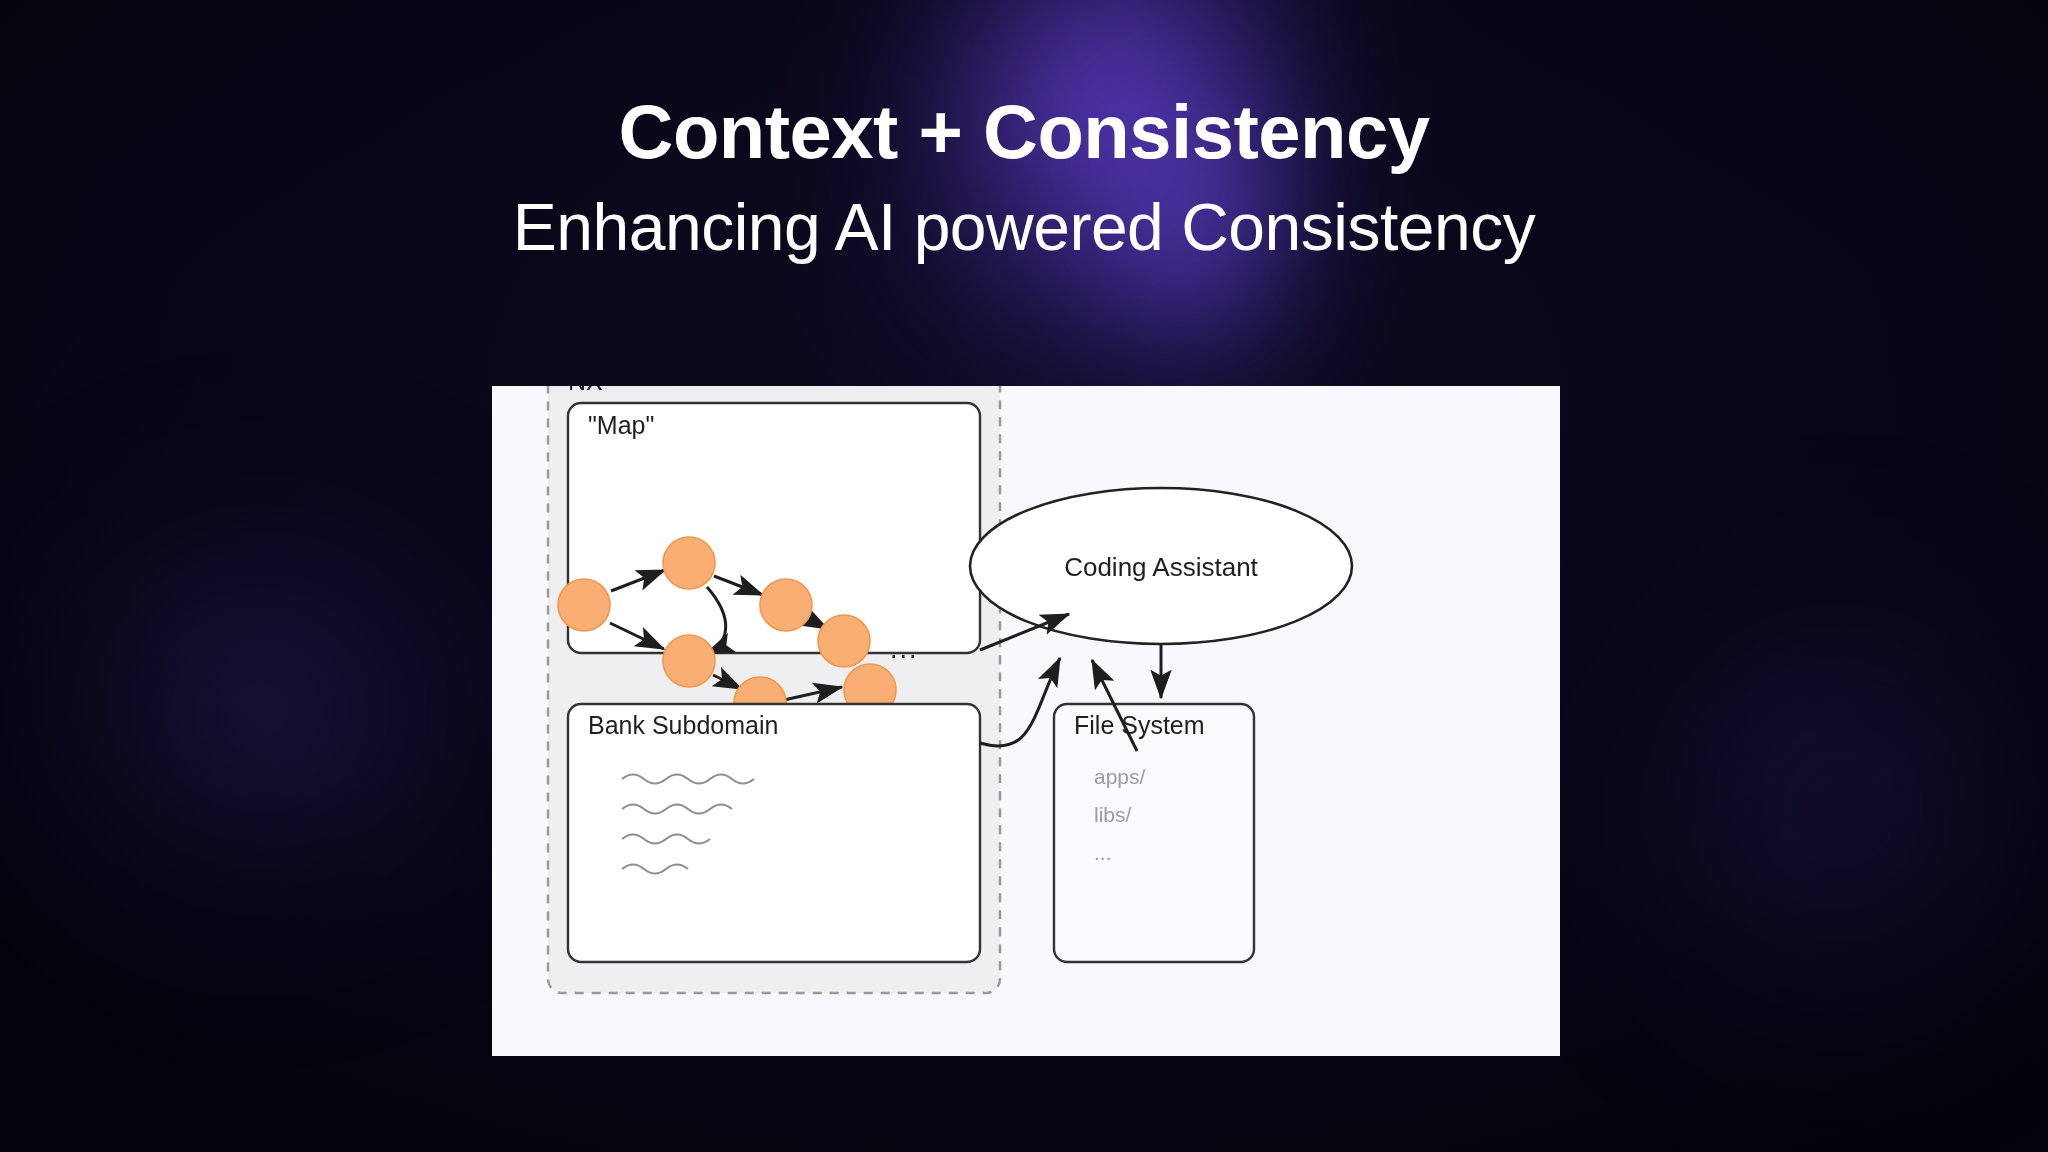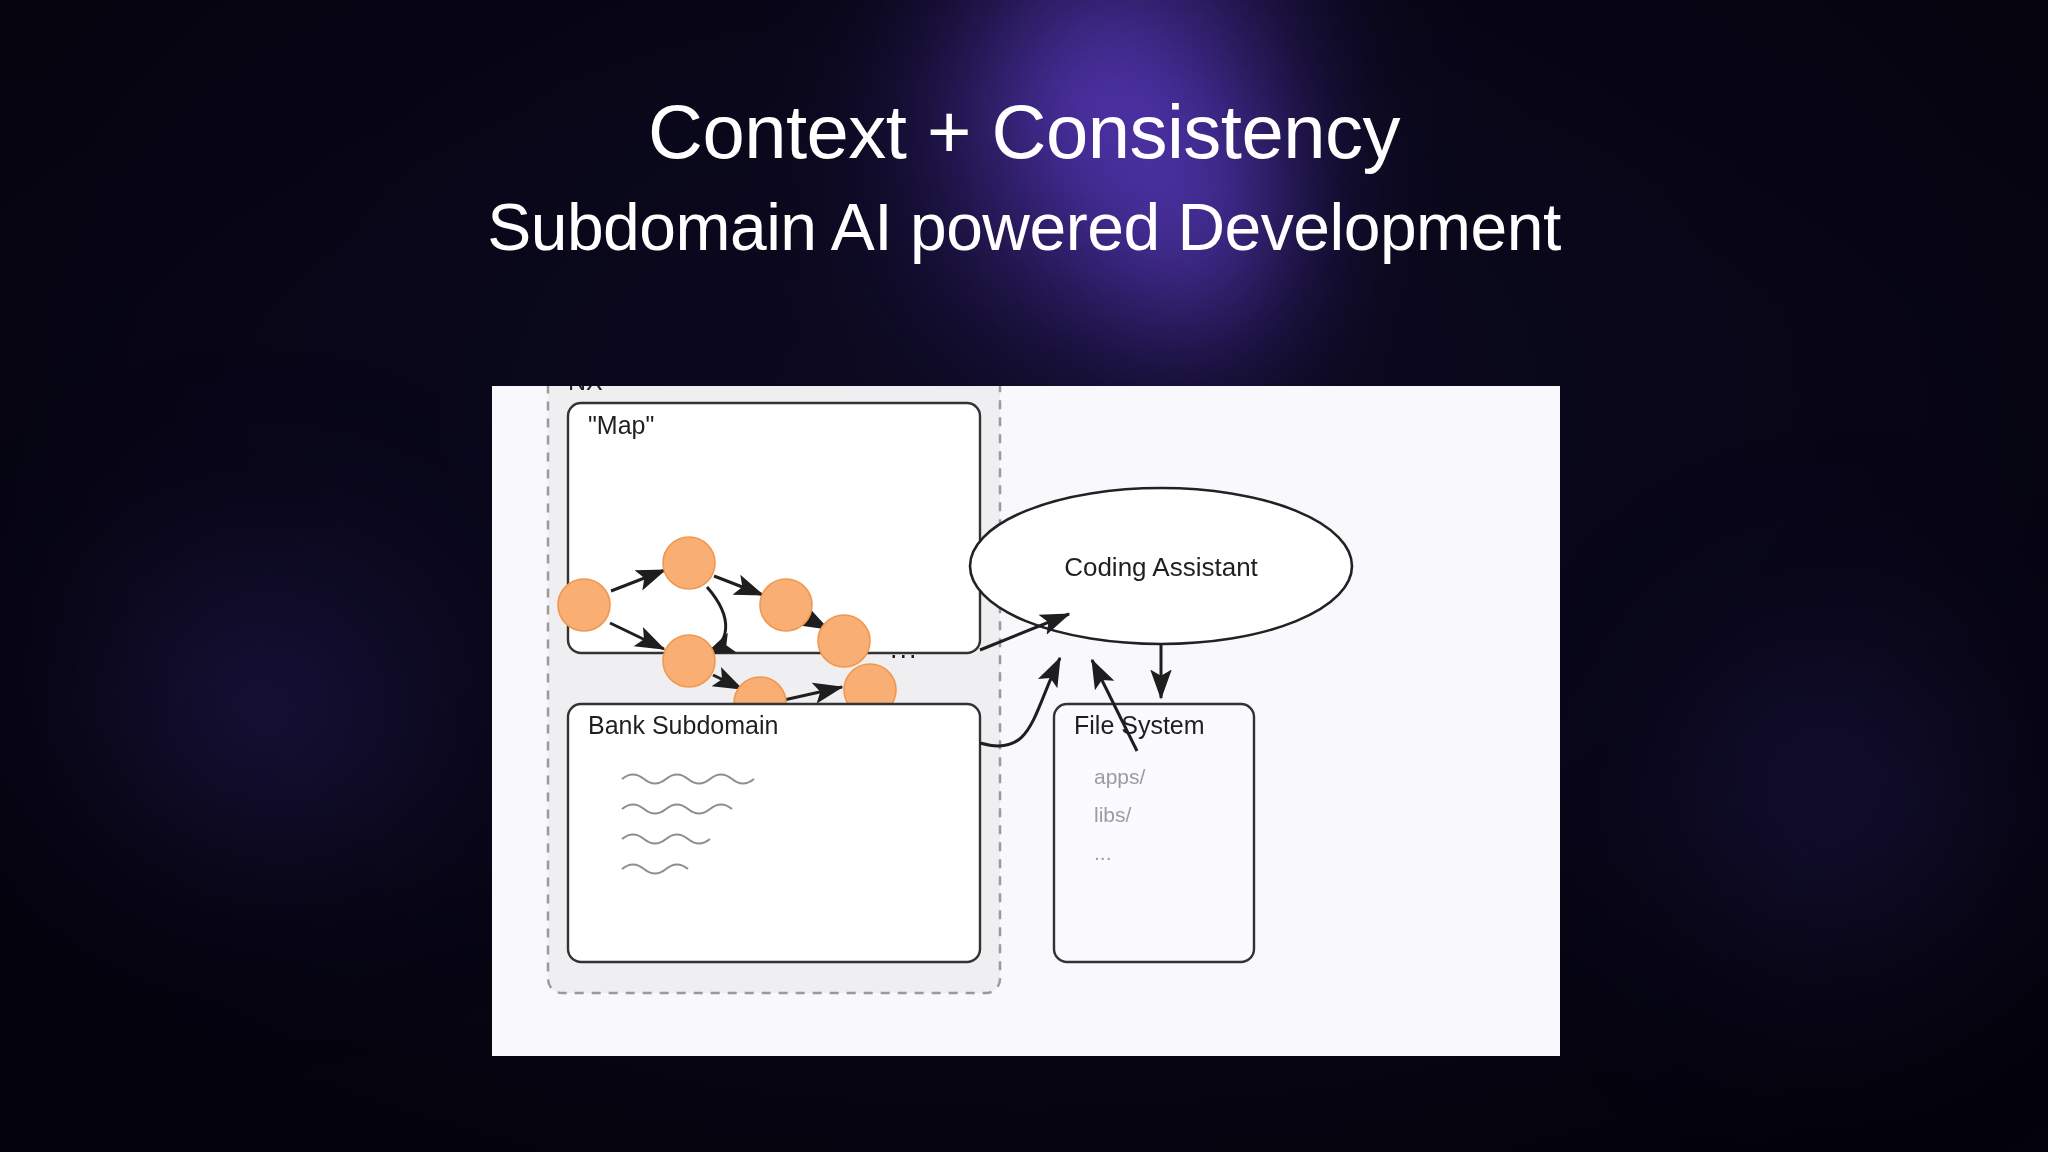--- a/index.html
+++ b/index.html
@@ -72,21 +72,21 @@
   }
 
   
   .title-block {
     position: absolute;
     left: 0; right: 0; top: 92px;
     text-align: center;
   }
   .title-main {
     font-size: 76px;
-    font-weight: 400;
+    font-weight: 700;
     color: #ffffff;
     letter-spacing: -0.5px;
     line-height: 1.05;
     margin: 0;
   }
   .title-sub {
     font-size: 66px;
     font-weight: 400;
     color: #ffffff;
     letter-spacing: -0.5px;
@@ -125,21 +125,21 @@
 
   <div class="bg-base"></div>
   <div class="glow-main"></div>
   <div class="glow-main2"></div>
   <div class="glow-left"></div>
   <div class="glow-right"></div>
   <div class="vignette"></div>
 
   <div class="title-block">
     <h1 class="title-main">Context + Consistency</h1>
-    <h2 class="title-sub">Subdomain AI powered Development</h2>
+    <h2 class="title-sub">Enhancing AI powered Consistency</h2>
   </div>
 
   <div class="panel">
     <svg class="diagram-svg" viewBox="0 0 1068 670">
       <defs>
         <marker id="arrowhead" markerWidth="12" markerHeight="12" refX="9.5" refY="4" orient="auto" markerUnits="strokeWidth">
           <path d="M0,0.4 L10,4 L0,7.6 L2.1,4 Z" fill="#1e1e1e"></path>
         </marker>
       </defs>
 

